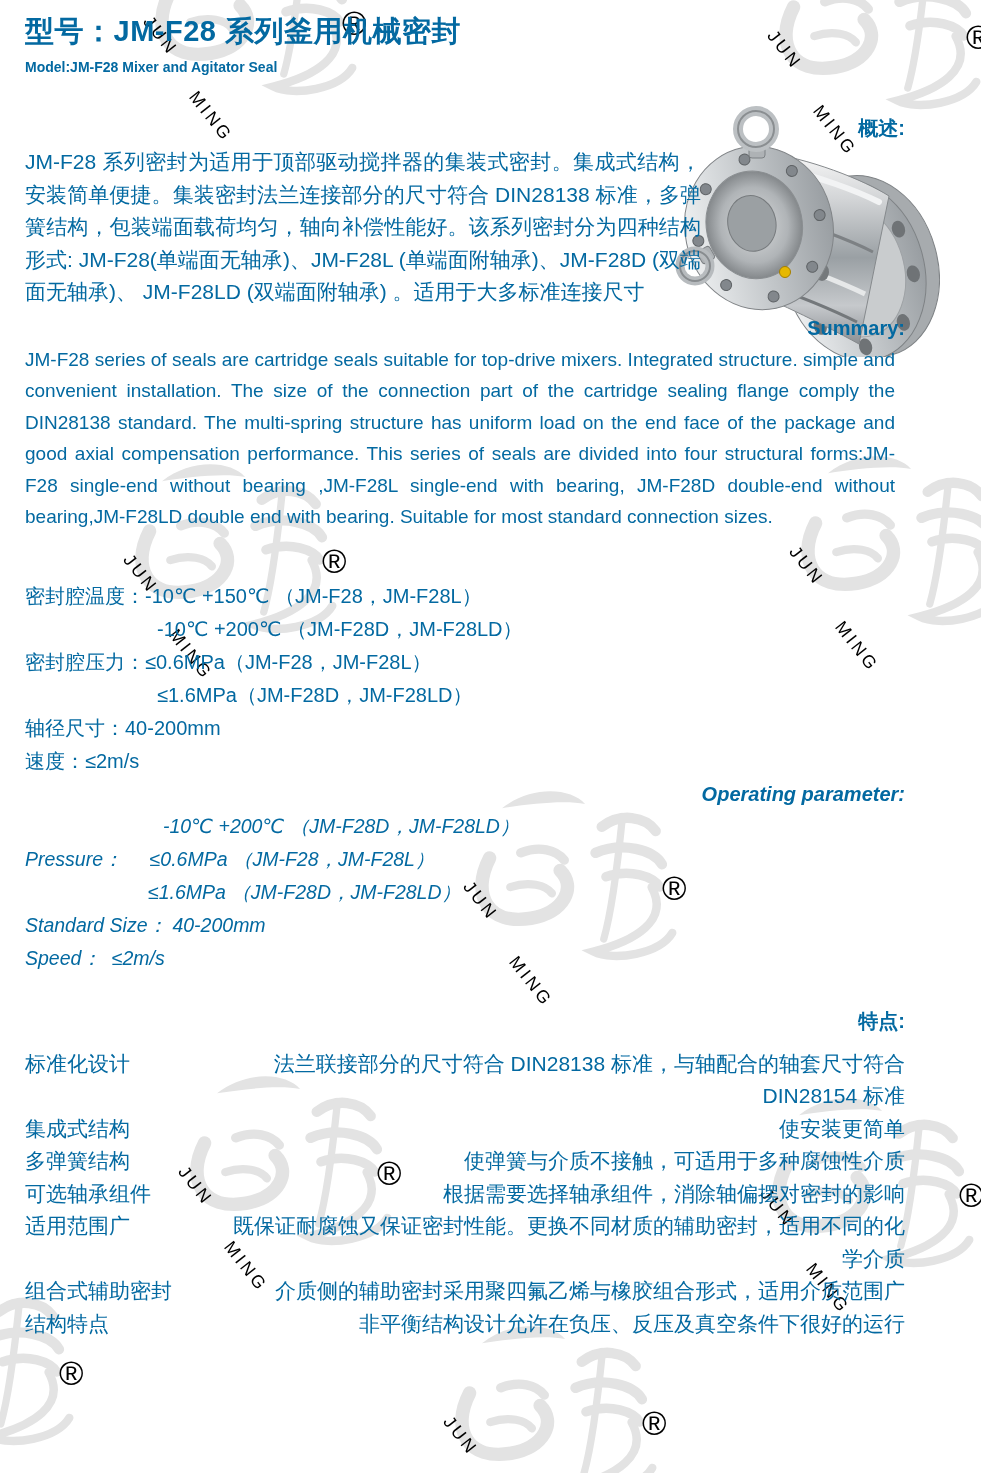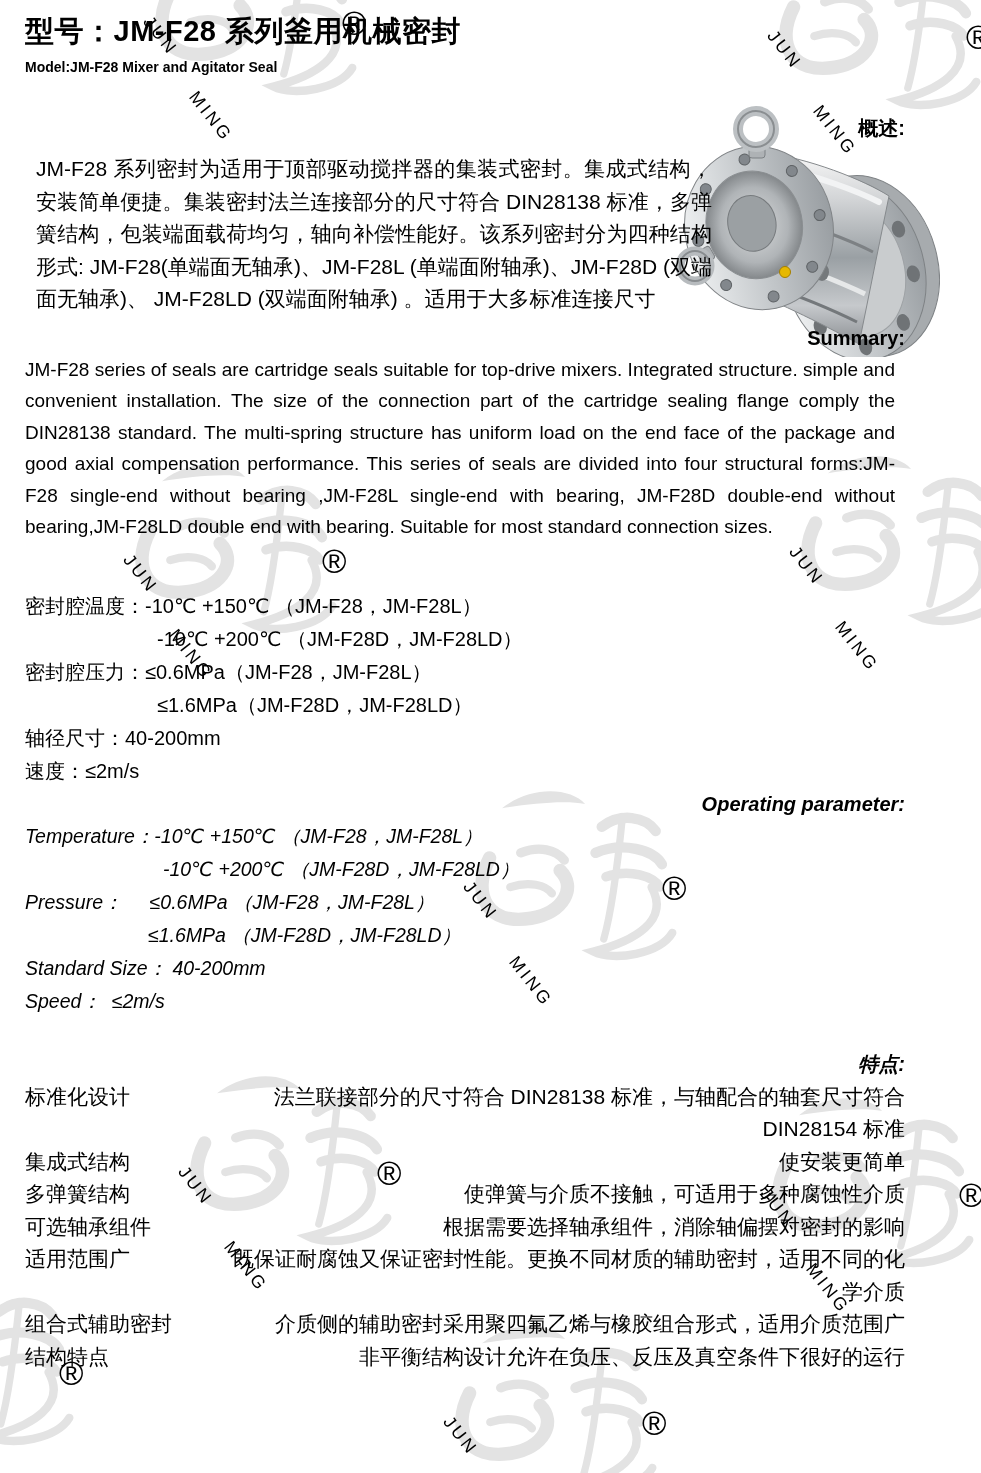--- a/index.html
+++ b/index.html
@@ -1,51 +1,51 @@
 <!DOCTYPE html>
 <html><head>
 <meta charset="utf-8">
 <style>
   html,body{margin:0;padding:0;background:#ffffff;}
   .page{
     position:relative;width:981px;height:1473px;background:#fff;overflow:hidden;
-    font-family:"Liberation Sans","DejaVu Sans",sans-serif;color:#000000;
+    font-family:"Liberation Sans","DejaVu Sans",sans-serif;color:#0369a1;
   }
   
   .wm{position:absolute;z-index:0;width:270px;height:262px;color:#e3e3e3;pointer-events:none;}
   .wm svg{width:100%;height:100%;overflow:visible;display:block;}
   .wm1{left:128px;top:-112px;}
   .wm2{left:752px;top:-98px;}
   .wm3{left:108px;top:426px;}
   .wm4{left:774px;top:418px;}
   .wm5{left:448px;top:753px;}
   .wm6{left:745px;top:1060px;}
   .wm7{left:163px;top:1038px;}
   .wm8{left:428px;top:1288px;}
   .wm9{left:-155px;top:1238px;}
   
   .content{position:relative;z-index:1;padding:12px 76px 0 25px;}
   .title{font-size:29px;font-weight:700;margin:0 0 7px 0;letter-spacing:.5px;}
   .subtitle{font-size:14px;font-weight:700;margin:0;}
   .sec-h{font-size:20px;font-weight:700;margin:0 0 4px 0;text-align:right;}
   .overview{margin-top:40px;}
-  .overview-body{width:676px;font-size:21px;line-height:32.5px;text-align:justify;margin:11px;}
+  .overview-body{width:676px;font-size:21px;line-height:32.5px;text-align:justify;margin:0;}
   .figure{position:absolute;top:84px;right:1px;width:281px;height:257px;z-index:1;}
   .figure svg{width:100%;height:100%;display:block;}
   .summary{margin-top:8px;}
   .summary-body{font-size:19px;line-height:31.5px;text-align:justify;margin:4px 10px 0 0;}
   .tech{margin-top:47px;}
   .op{margin-top:5px;font-style:italic;}
   .param-line{font-size:20px;line-height:33px;white-space:pre-wrap;}
   .op .param-line{font-size:19.5px;}
   .ind-tech{margin-left:132px;}
   .ind-op{margin-left:138px;}
   .ind-op2{margin-left:123px;}
   .features{margin-top:33px;}
-  .features .sec-h{margin-bottom:3px;font-style:italic;}
+  .features .sec-h{margin-bottom:13px;}
   .feature-row{display:grid;grid-template-columns:208px 1fr;font-size:21px;line-height:32.5px;}
   .feature-term{white-space:nowrap;}
   .feature-desc{text-align:right;}
   .hidden-defs{position:absolute;width:0;height:0;overflow:hidden;}
 </style>
 </head>
 <body>
 
 <svg class="hidden-defs" aria-hidden="true">
   <symbol id="wm-logo" viewBox="0 0 260 250">
@@ -207,21 +207,20 @@
       <div class="param-line">密封腔温度：-10℃ +150℃ （JM-F28，JM-F28L）</div>
       <div class="param-line ind-tech">-10℃ +200℃ （JM-F28D，JM-F28LD）</div>
       <div class="param-line">密封腔压力：≤0.6MPa（JM-F28，JM-F28L）</div>
       <div class="param-line ind-tech">≤1.6MPa（JM-F28D，JM-F28LD）</div>
       <div class="param-line">轴径尺寸：40-200mm</div>
       <div class="param-line">速度：≤2m/s</div>
     </section>
 
     <section class="op">
       <h3 class="sec-h">Operating parameter:</h3>
-      <div class="param-line">Temperature：-10℃ +150℃ （JM-F28，JM-F28L）</div>
       <div class="param-line ind-op">-10℃ +200℃ （JM-F28D，JM-F28LD）</div>
       <div class="param-line">Pressure：     ≤0.6MPa （JM-F28，JM-F28L）</div>
       <div class="param-line ind-op2">≤1.6MPa （JM-F28D，JM-F28LD）</div>
       <div class="param-line">Standard Size： 40-200mm</div>
       <div class="param-line">Speed：  ≤2m/s</div>
     </section>
 
     <section class="features">
       <h3 class="sec-h">特点:</h3>
       <div class="feature-row">

